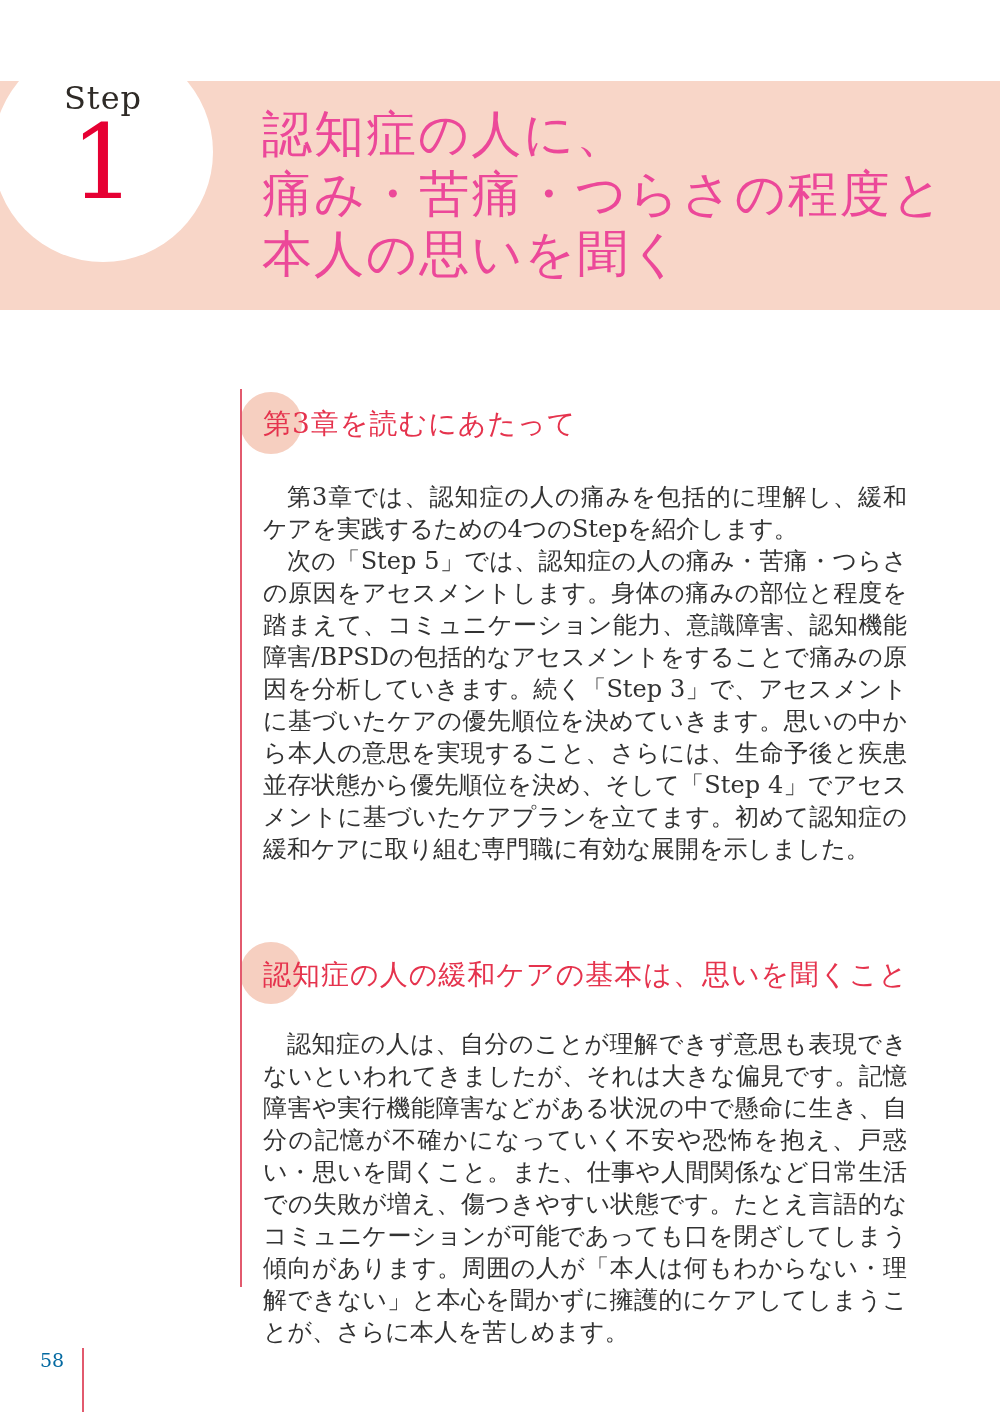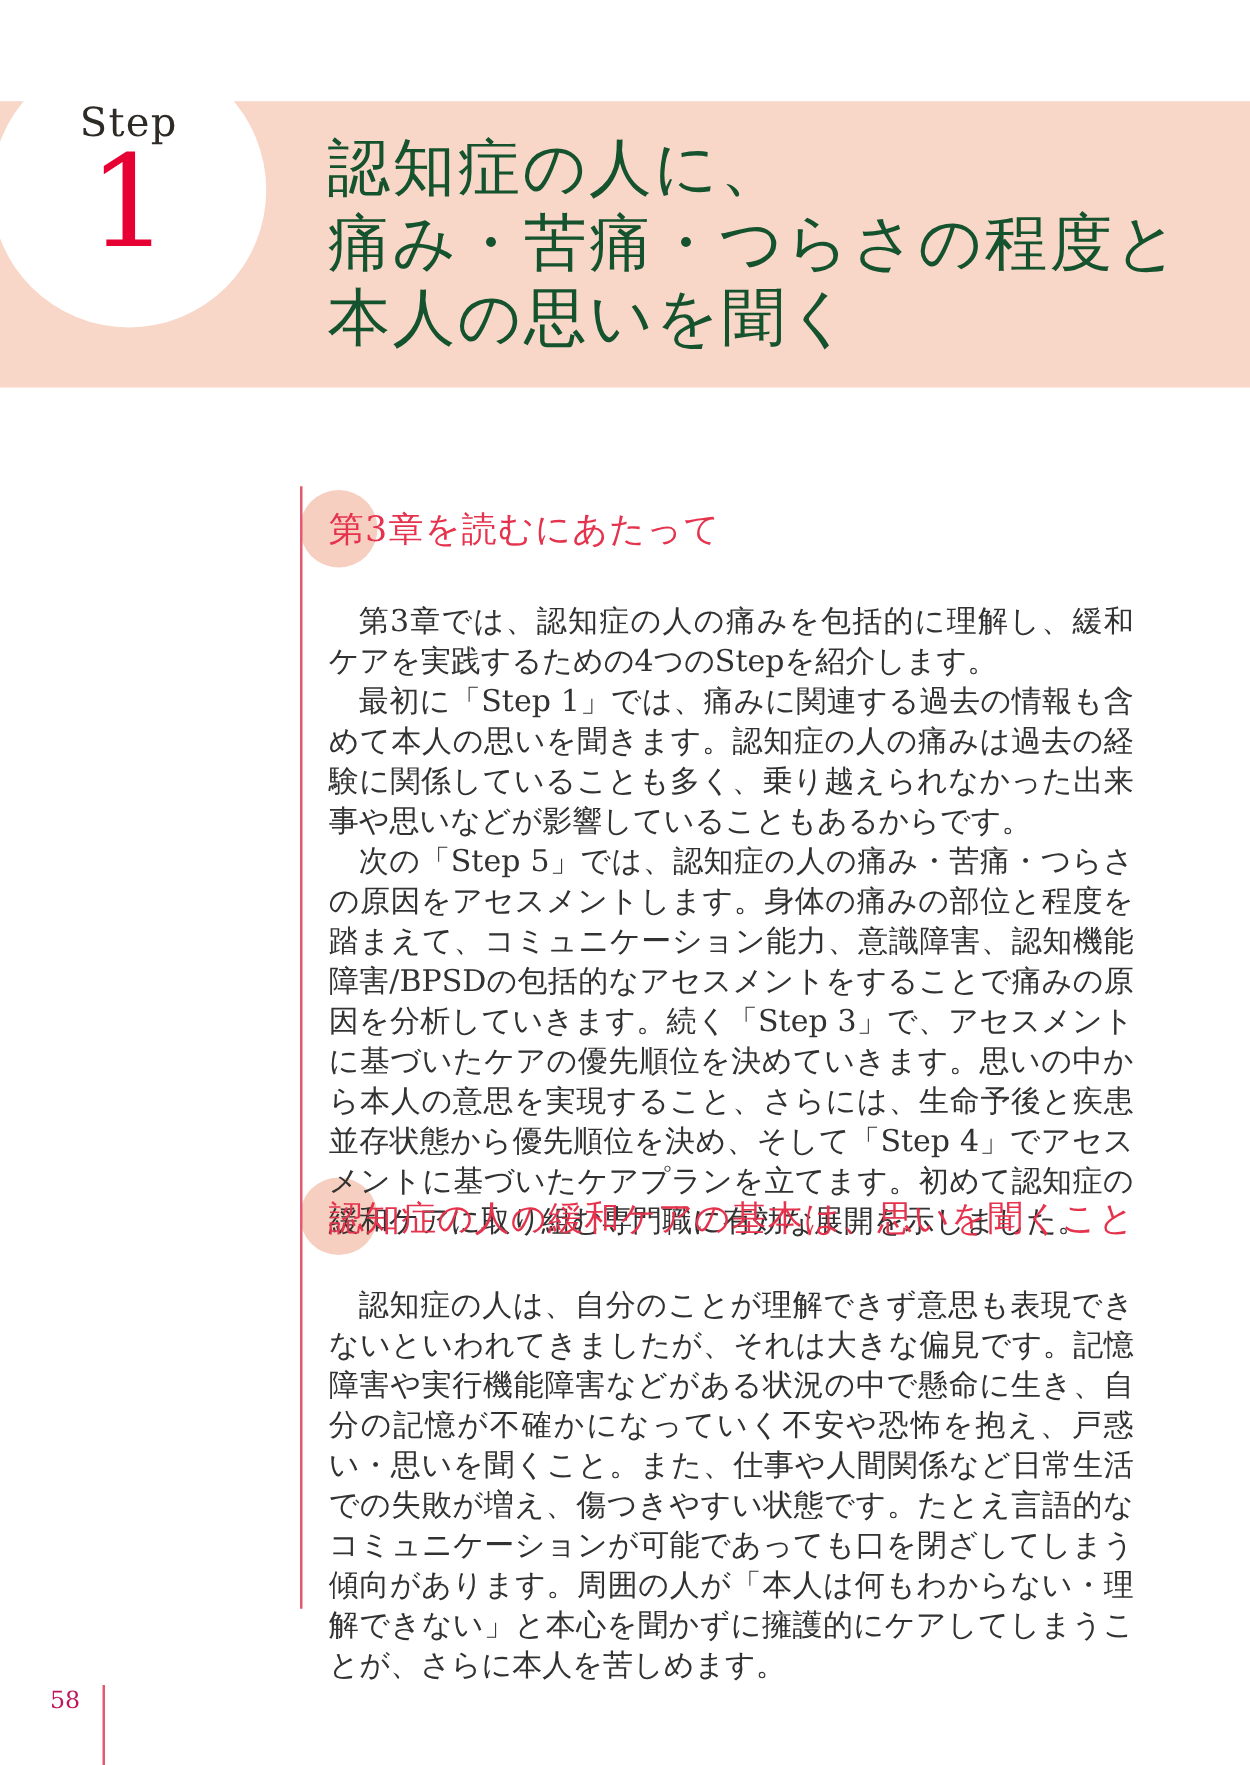--- a/index.html
+++ b/index.html
@@ -44,21 +44,21 @@
     line-height: 0.85;
     color: #e60033;
   }
   .page-title {
     position: absolute;
     left: 262px; top: 104px;
     z-index: 2;
     font-size: 50px;
     line-height: 60px;
     letter-spacing: 2px;
-    color: #14532d;
+    color: #ec4899;
     white-space: nowrap;
   }
 
   
   .v-rule {
     position: absolute;
     left: 240px; top: 389px;
     width: 2px; height: 898px;
     background: #e25a6e;
     z-index: 4;
@@ -101,21 +101,21 @@
   .body-block p {
     margin: 0;
     text-indent: 1em;
   }
 
   
   .footer-page-num {
     position: absolute;
     left: 40px; top: 1349px;
     font-size: 19px;
-    color: #be185d;
+    color: #0369a1;
     z-index: 2;
     text-align: right;
   }
   .footer-rule {
     position: absolute;
     left: 82px; top: 1348px;
     width: 2px; height: 64px;
     background: #e25a6e;
     z-index: 2;
   }
@@ -148,21 +148,20 @@
     <div>痛み・苦痛・つらさの程度と</div>
     <div>本人の思いを聞く</div>
   </div>
 
   <div class="v-rule"></div>
 
   <div class="h-circle c1"></div>
   <div class="sec-heading h1">第3章を読むにあたって</div>
   <div class="body-block b1">
     <p>第3章では、認知症の人の痛みを包括的に理解し、緩和ケアを実践するための4つのStepを紹介します。</p>
-    <p>最初に「Step 1」では、痛みに関連する過去の情報も含めて本人の思いを聞きます。認知症の人の痛みは過去の経験に関係していることも多く、乗り越えられなかった出来事や思いなどが影響していることもあるからです。</p>
     <p>次の「Step 5」では、認知症の人の痛み・苦痛・つらさの原因をアセスメントします。身体の痛みの部位と程度を踏まえて、コミュニケーション能力、意識障害、認知機能障害/BPSDの包括的なアセスメントをすることで痛みの原因を分析していきます。続く「Step 3」で、アセスメントに基づいたケアの優先順位を決めていきます。思いの中から本人の意思を実現すること、さらには、生命予後と疾患並存状態から優先順位を決め、そして「Step 4」でアセスメントに基づいたケアプランを立てます。初めて認知症の緩和ケアに取り組む専門職に有効な展開を示しました。</p>
   </div>
 
   <div class="h-circle c2"></div>
   <div class="sec-heading h2">認知症の人の緩和ケアの基本は、思いを聞くこと</div>
   <div class="body-block b2">
     <p>認知症の人は、自分のことが理解できず意思も表現できないといわれてきましたが、それは大きな偏見です。記憶障害や実行機能障害などがある状況の中で懸命に生き、自分の記憶が不確かになっていく不安や恐怖を抱え、戸惑い・思いを聞くこと。また、仕事や人間関係など日常生活での失敗が増え、傷つきやすい状態です。たとえ言語的なコミュニケーションが可能であっても口を閉ざしてしまう傾向があります。周囲の人が「本人は何もわからない・理解できない」と本心を聞かずに擁護的にケアしてしまうことが、さらに本人を苦しめます。</p>
   </div>
 
   <div class="footer-page-num">58</div>

